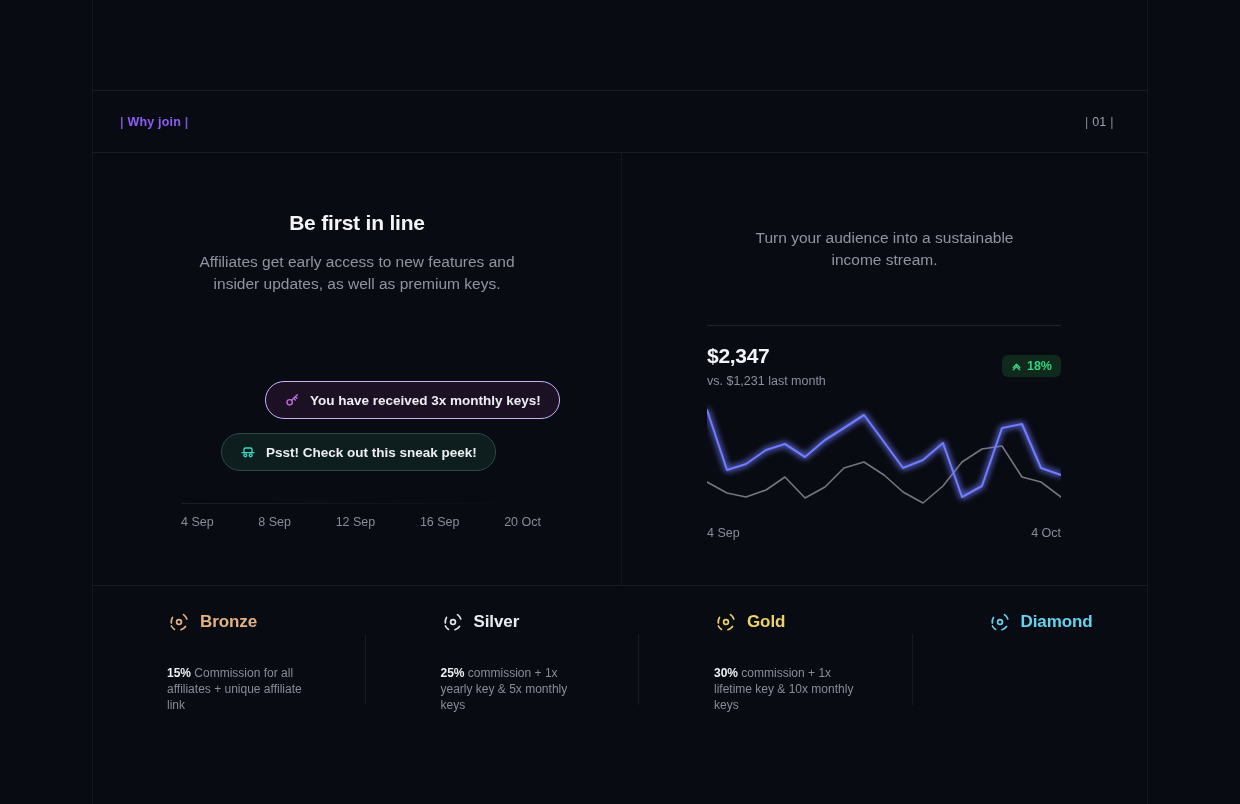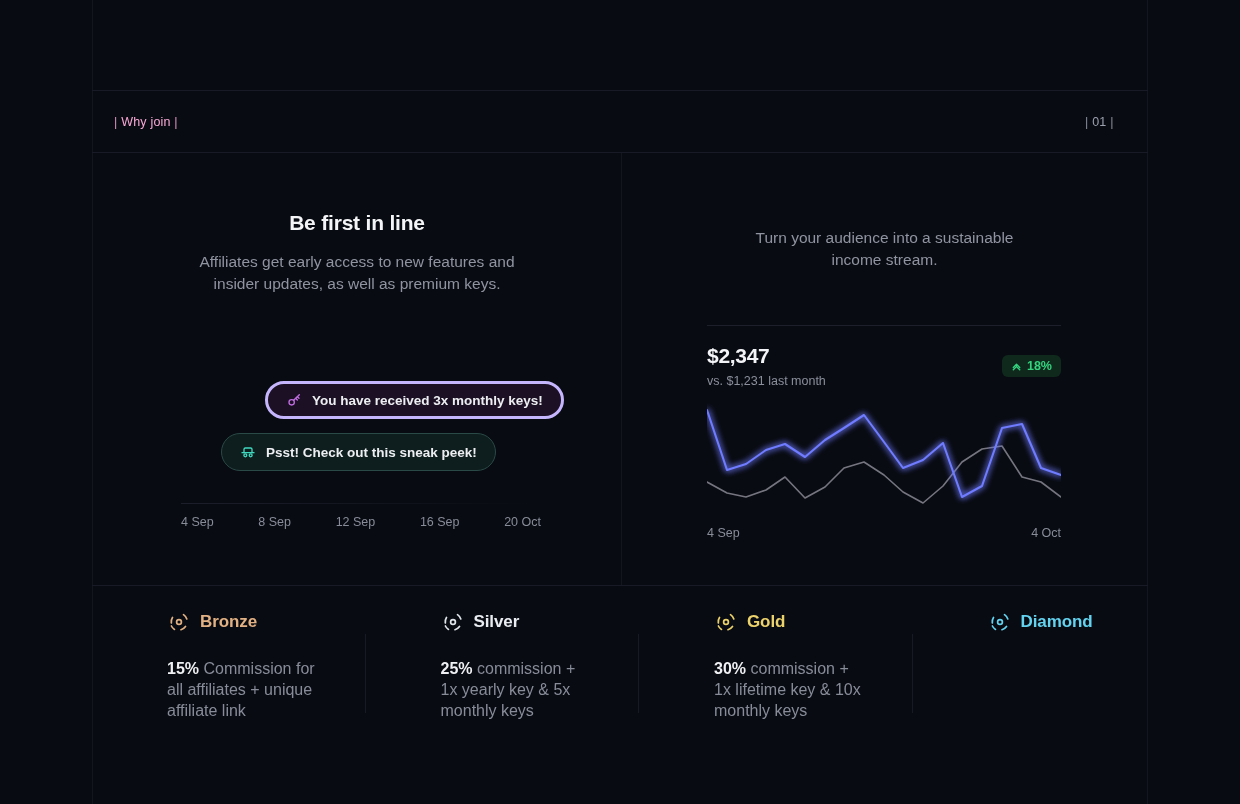--- a/index.html
+++ b/index.html
@@ -20,21 +20,21 @@
   .hrail { position:absolute; left:92px; width:1056px; height:1px; background:#181b25; }
   .hrail.r1 { top:90px; }
   .hrail.r2 { top:152px; }
   .hrail.r3 { top:585px; }
 
   
   .eyebrow {
     position:absolute; top:112px; height:20px;
     font-size:12.5px; letter-spacing:.2px; line-height:20px;
   }
-  .eyebrow.left { left:114px; color:#f9a8d4; font-weight:400; }
+  .eyebrow.left { left:120px; color:#8b5cf6; font-weight:700; }
   .eyebrow.right { left:1085px; color:#9aa0ad; font-weight:500; }
   .eyebrow .bar { opacity:.85; }
 
   
   .cols { position:absolute; top:153px; left:93px; width:1054px; height:432px; display:flex; }
   .col { position:relative; height:100%; }
   .col.a { width:528px; }
   .col.b { width:526px; border-left:1px solid #14161f; }
 
   .head { text-align:center; padding-top:58px; }
@@ -49,21 +49,21 @@
 
   
   .pills { position:relative; margin-top:30px; height:140px; }
   .pill {
     position:absolute; display:flex; align-items:center; gap:10px;
     height:38px; padding:0 18px; border-radius:19px;
     font-size:13.5px; font-weight:600; color:#edeef2; white-space:nowrap;
   }
   .pill .ico { width:16px; height:16px; display:block; flex:none; }
   .pill.p1 { left:88px; top:4px;  background:#141628; border:1px solid #2b2f55; }
-  .pill.p2 { left:172px; top:56px; background:#1c1024; border:3px solid #c4b5fd; }
+  .pill.p2 { left:172px; top:56px; background:#1c1024; border:1px solid #c4b5fd; }
   .pill.p3 { left:128px; top:108px;background:#0e1d1d; border:1px solid #2a4a47; }
 
   
   .axis-line { position:absolute; left:88px; top:350px; width:352px; height:1px;
                background:linear-gradient(to right,#1c1f2b,#23263400); }
   .axis-ticks { position:absolute; left:88px; top:362px; width:360px;
                 display:flex; justify-content:space-between;
                 font-size:12.5px; color:#878c98; }
 
   
@@ -90,21 +90,21 @@
   .tiers { position:absolute; left:83px; top:610px; width:1054px; display:flex;gap:40px; }
   .tier { position:relative; width:251px; padding-left:84px; }
   .tier + .tier::before {
     content:""; position:absolute; left:8px; top:24px; bottom:8px;
     width:1px; background:#171a24;
   }
   .tier-head { display:flex; align-items:center; gap:9px; }
   .tier-head .tico { width:24px; height:24px; display:block; flex:none; }
   .tier-name { font-size:17px; font-weight:700; letter-spacing:-.1px; }
   .tier-desc {
-    margin-top:24px; font-size:16px; line-height:1.32; color:#878c98;
+    margin-top:32px; font-size:12px; line-height:1.32; color:#878c98;
     max-width:150px;
   }
   .tier-desc b { color:#eef0f3; font-weight:700; }
 </style>
 </head>
 <body>
 
 <div class="page">
 
   <div class="rail left"></div>

